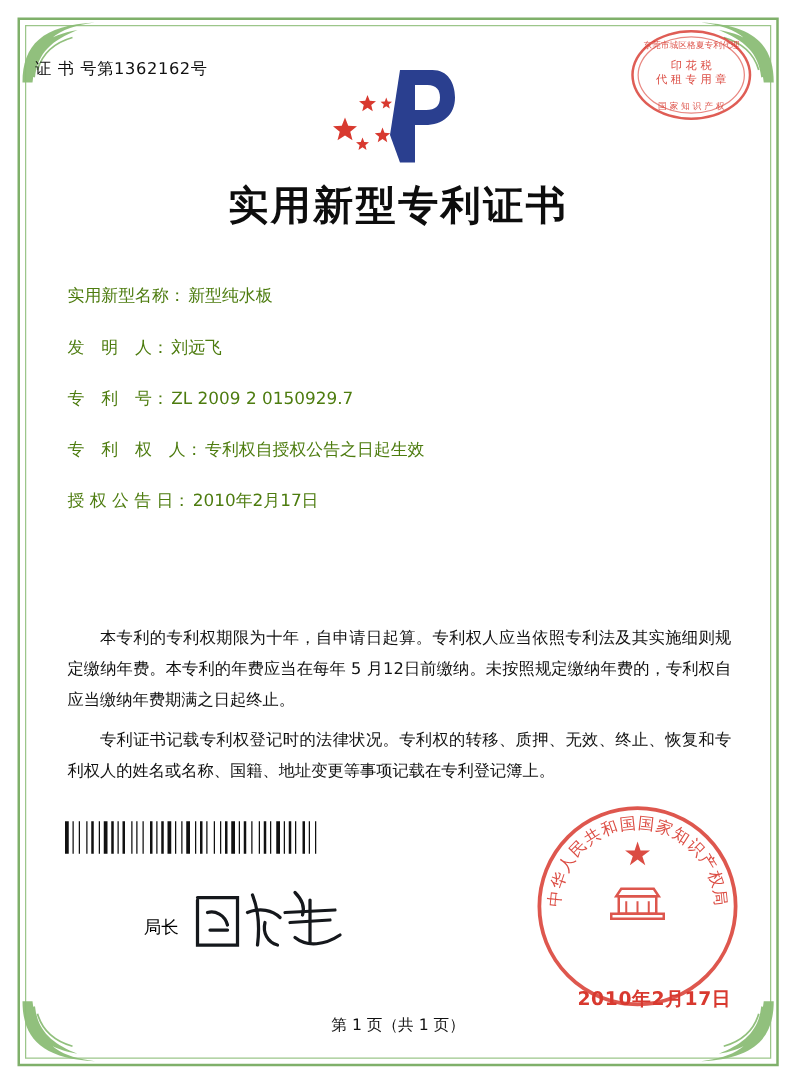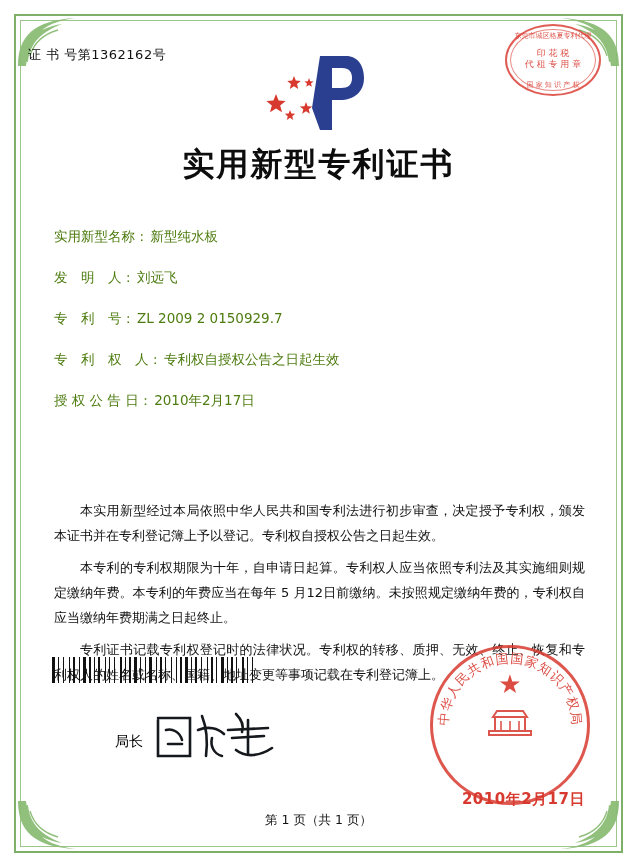--- a/index.html
+++ b/index.html
@@ -348,21 +348,20 @@
       <span class="field-label">专　利　权　人：</span>
       <span class="field-value">专利权自授权公告之日起生效</span>
     </div>
     <div class="field-row">
       <span class="field-label">授 权 公 告 日：</span>
       <span class="field-value">2010年2月17日</span>
     </div>
   </div>
 
   <div class="body-text">
-    <p>本实用新型经过本局依照中华人民共和国专利法进行初步审查，决定授予专利权，颁发本证书并在专利登记簿上予以登记。专利权自授权公告之日起生效。</p>
     <p>本专利的专利权期限为十年，自申请日起算。专利权人应当依照专利法及其实施细则规定缴纳年费。本专利的年费应当在每年 5 月12日前缴纳。未按照规定缴纳年费的，专利权自应当缴纳年费期满之日起终止。</p>
     <p>专利证书记载专利权登记时的法律状况。专利权的转移、质押、无效、终止、恢复和专利权人的姓名或名称、国籍、地址变更等事项记载在专利登记簿上。</p>
   </div>
 
   <div class="barcode">
       <i style="width:3px"></i>
       <i style="width:1px;background:transparent"></i>
       <i style="width:1px"></i>
       <i style="width:2px;background:transparent"></i>
       <i style="width:1px"></i>

